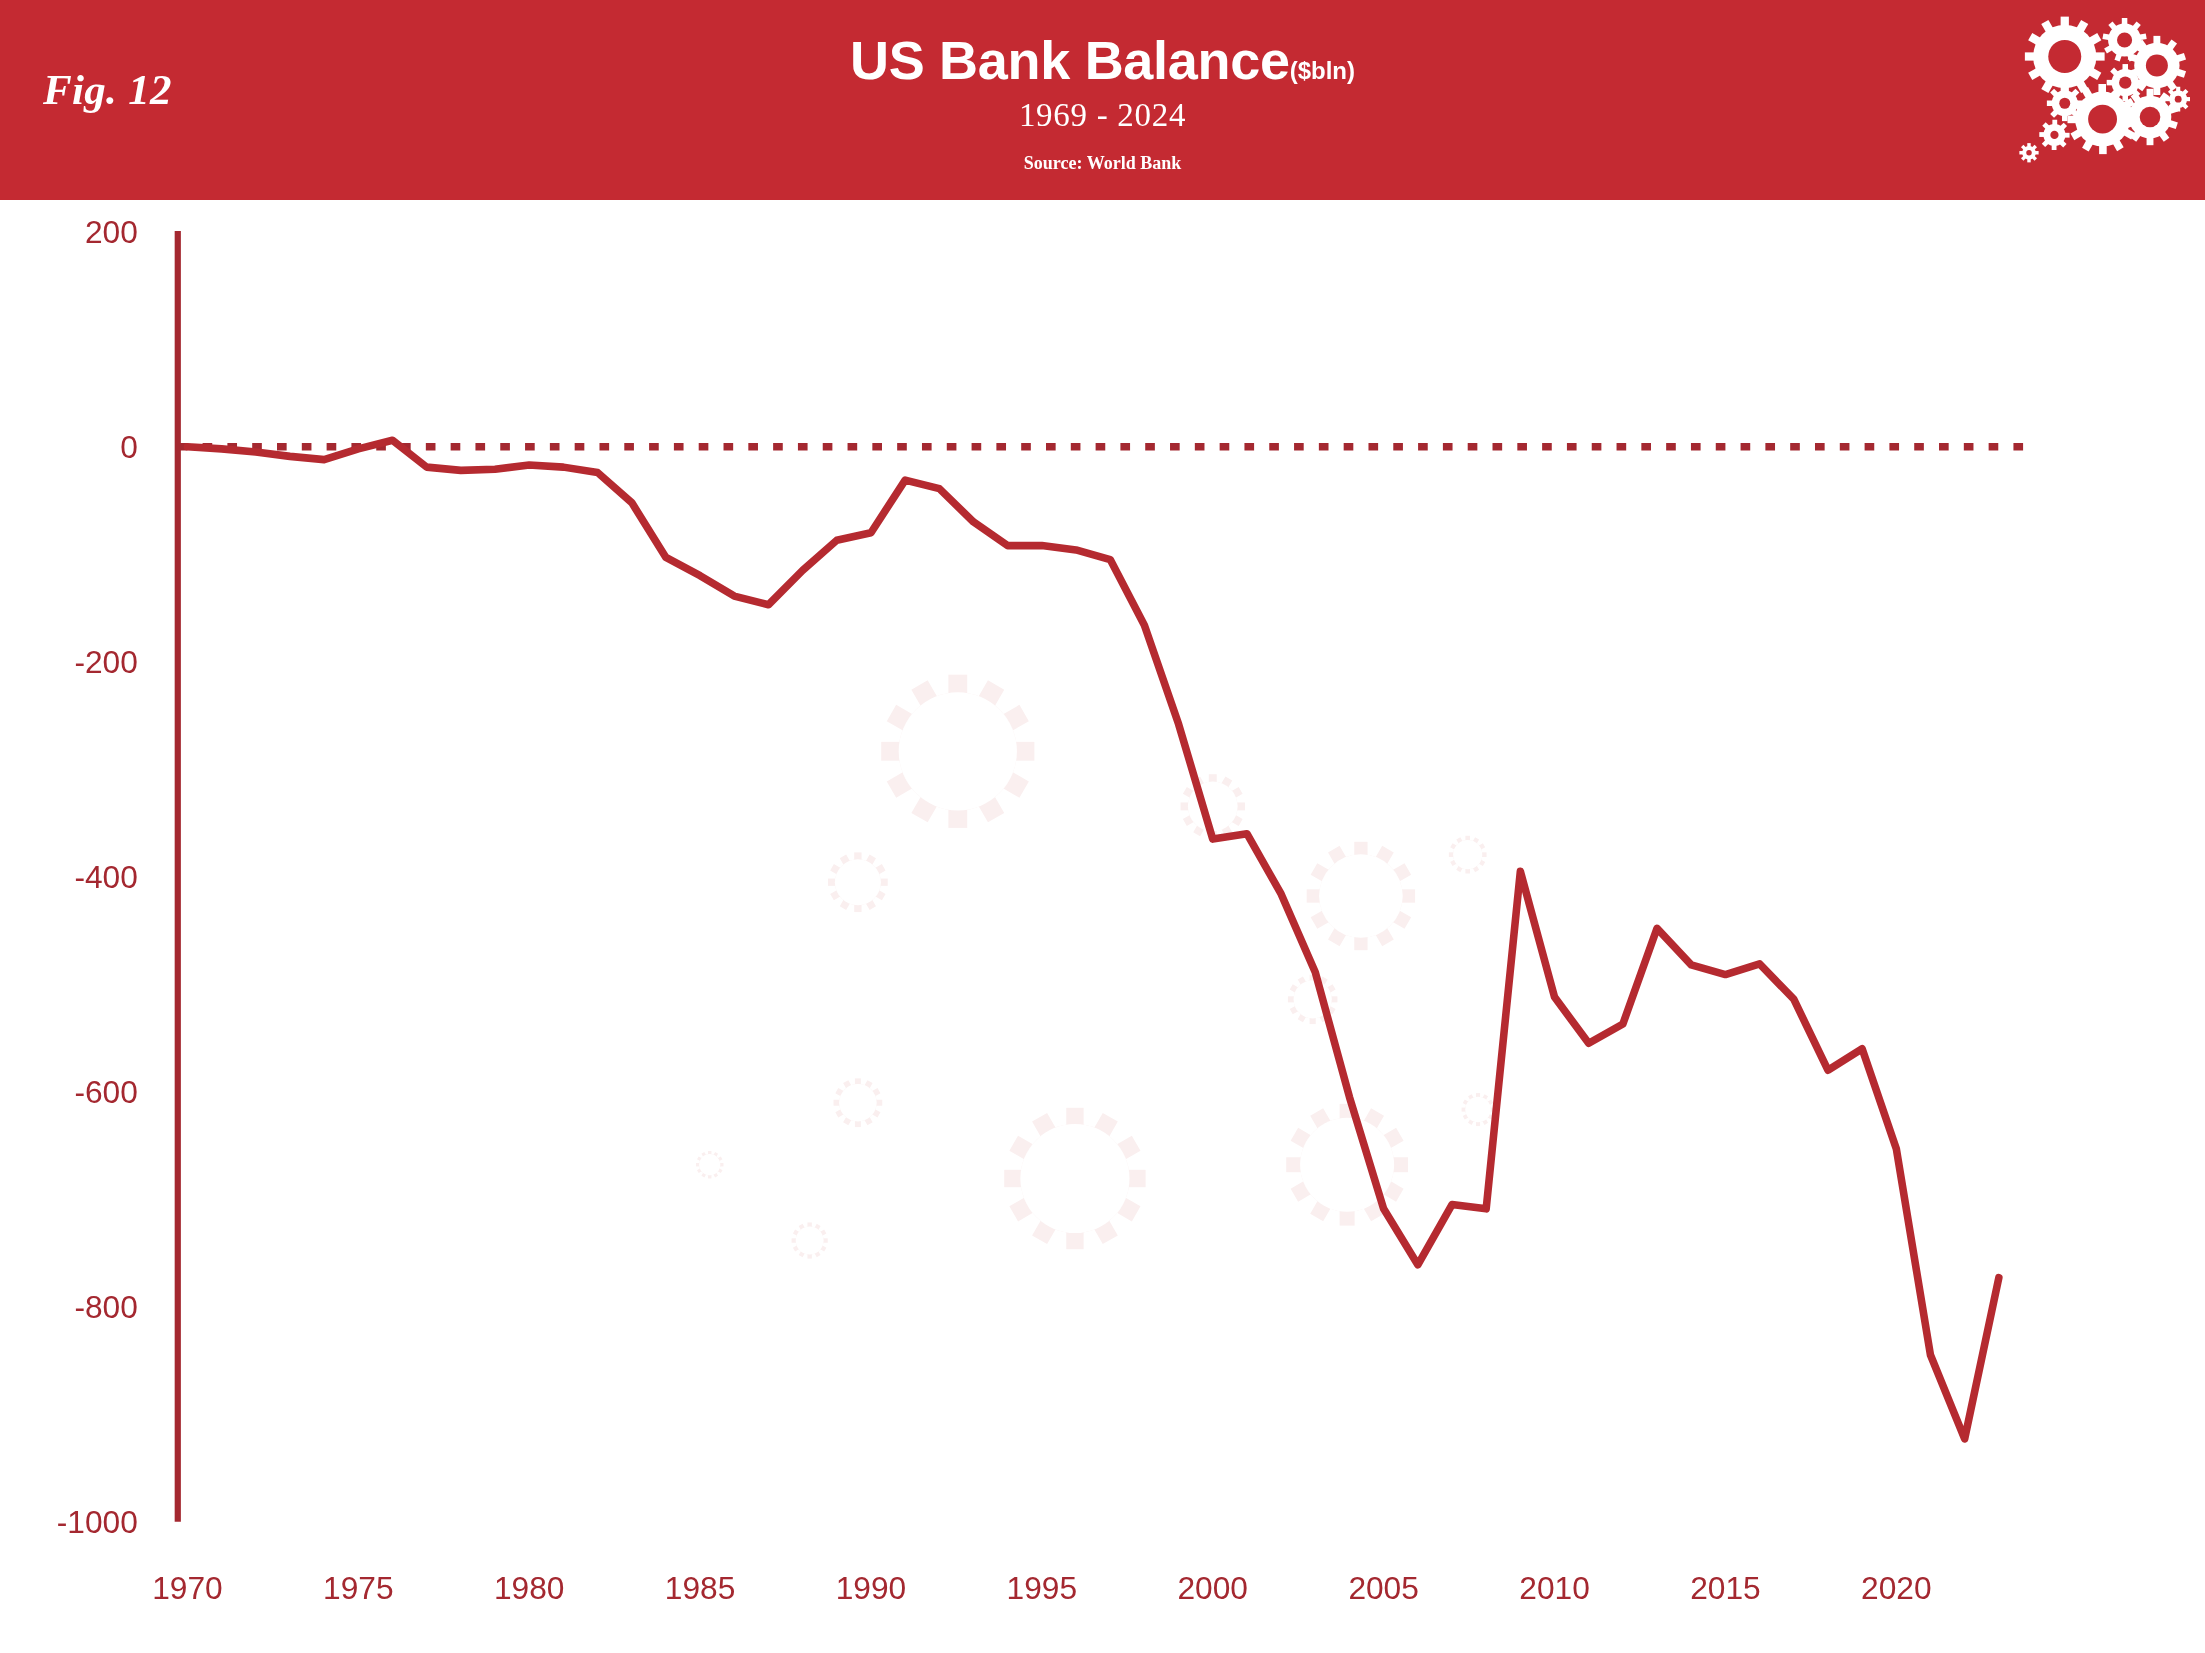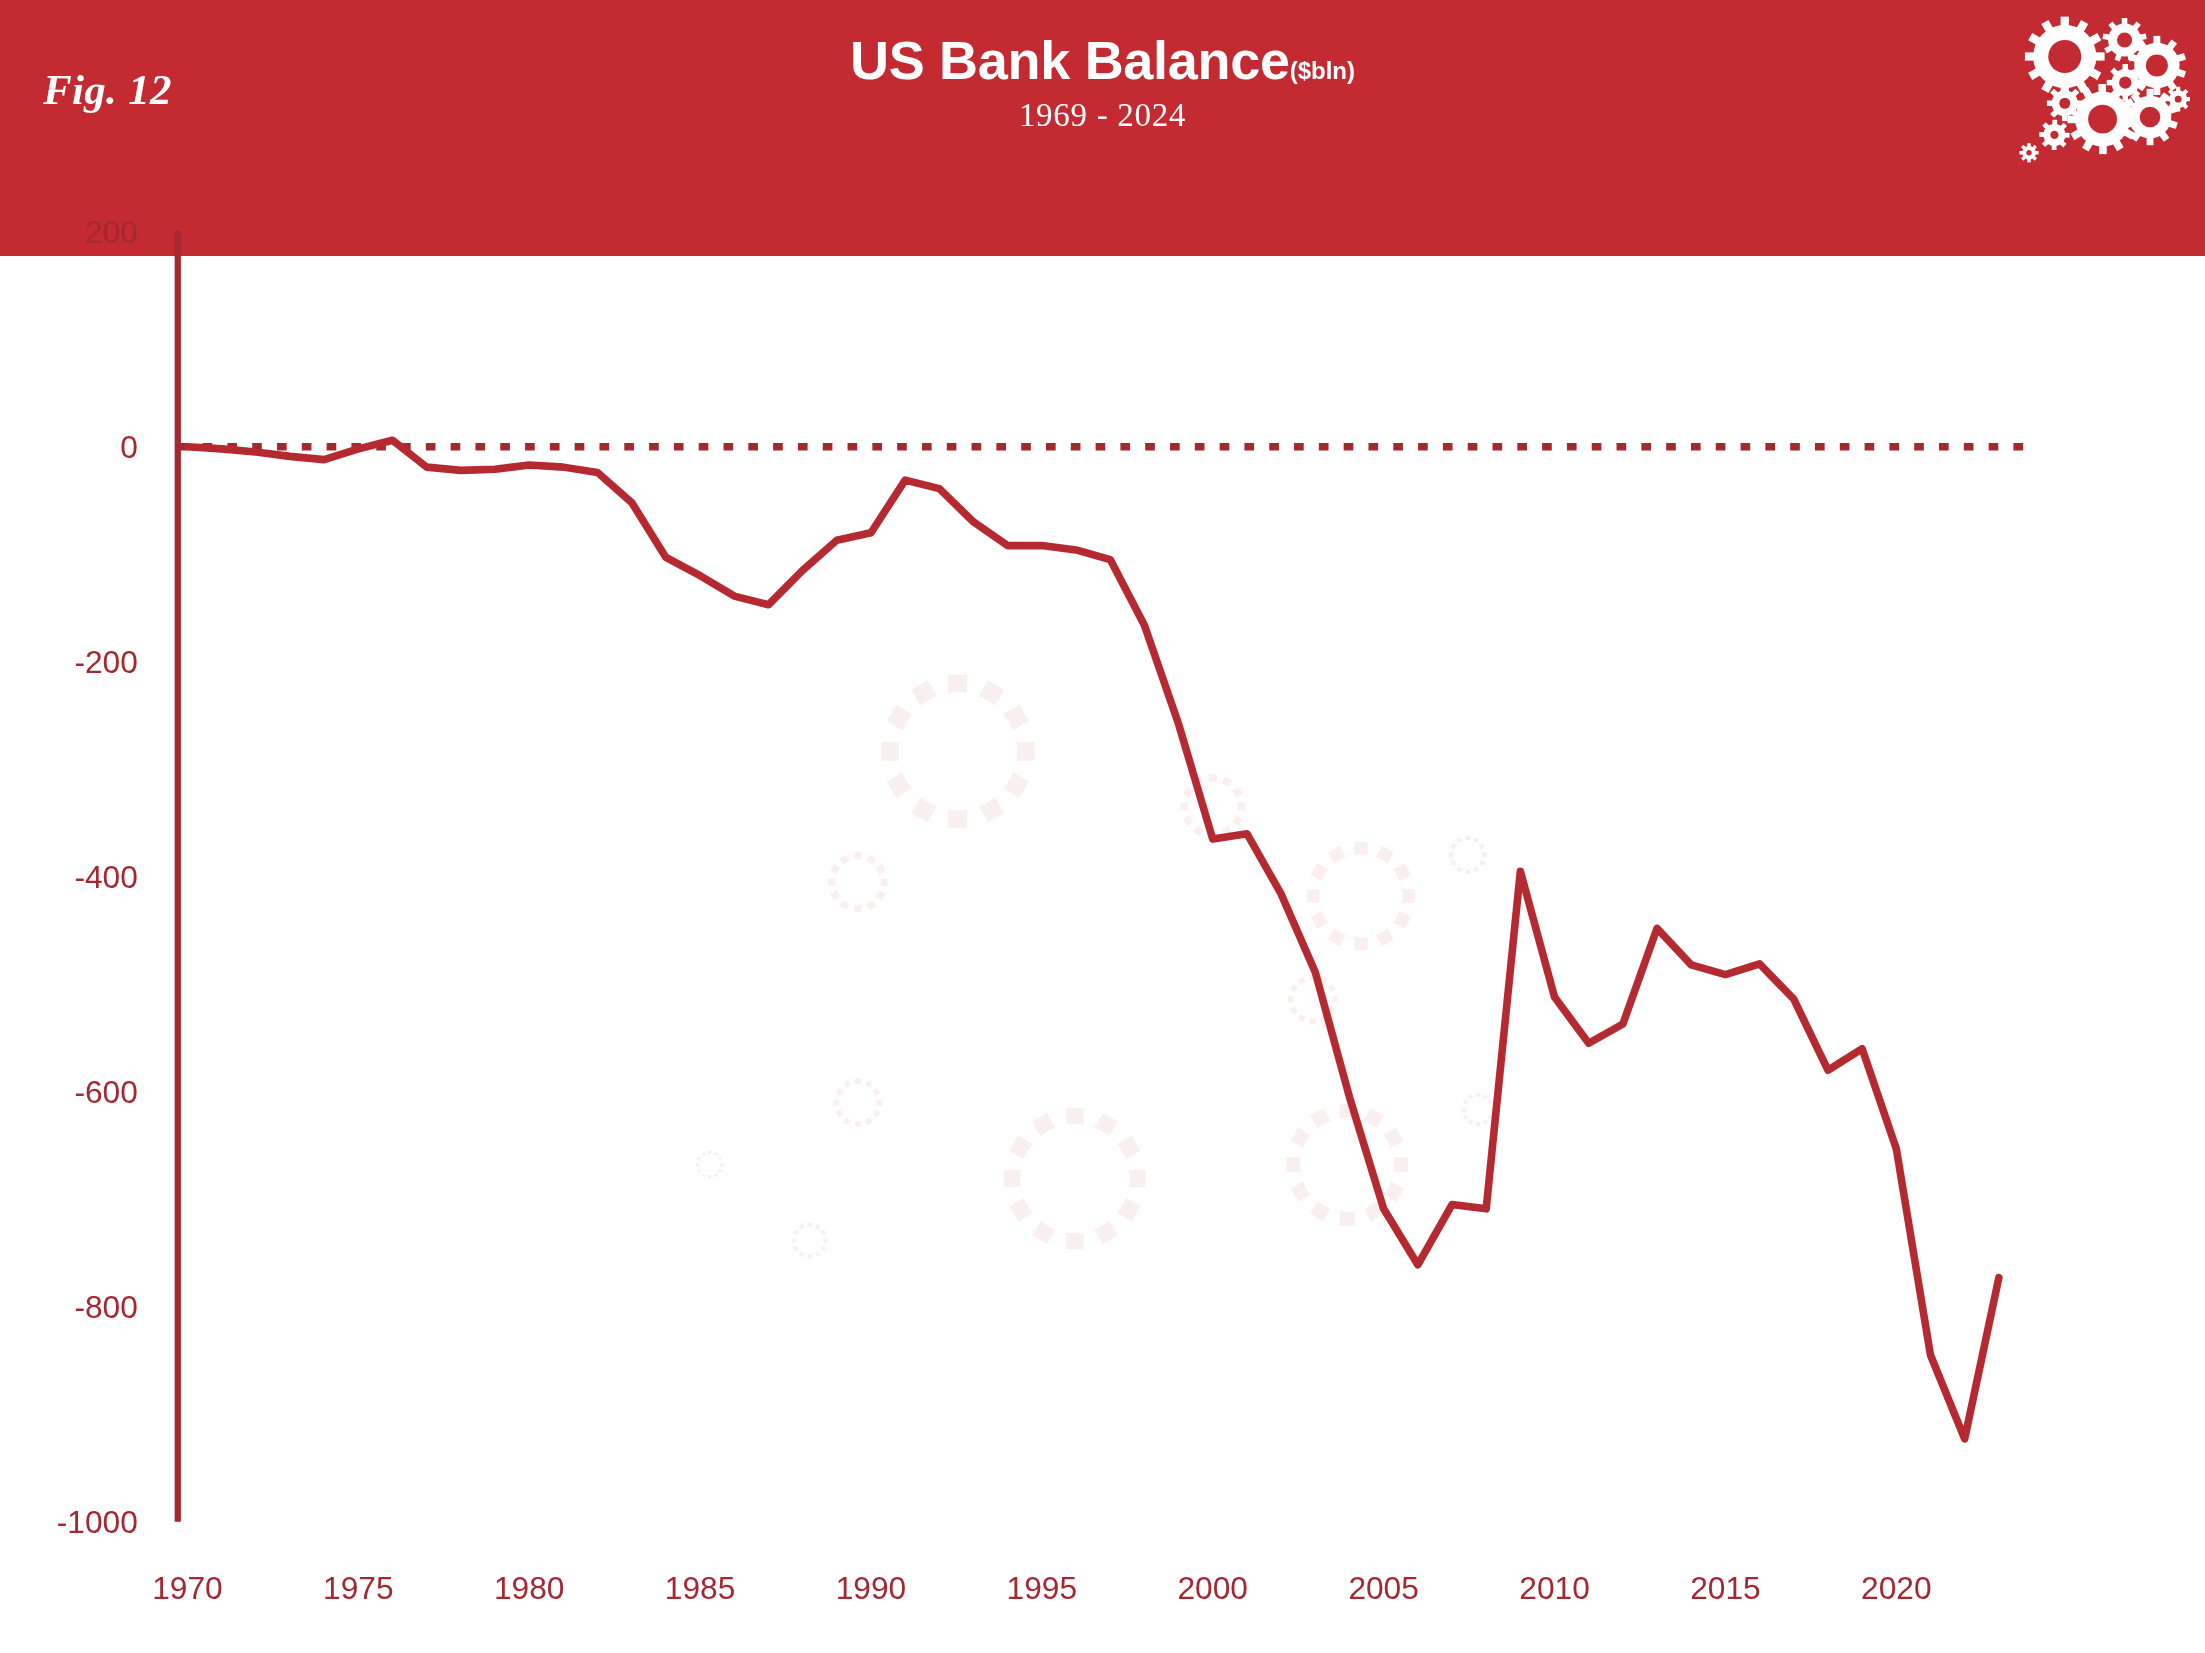--- a/index.html
+++ b/index.html
@@ -13,21 +13,21 @@
     font-family: "Liberation Sans", sans-serif;
     overflow: hidden;
     position: relative;
   }
 
   
   #header {
     position: absolute;
     left: 0; top: 0;
     width: 2205px;
-    height: 256px;
+    height: 200px;
     background: #C42A32;
     overflow: hidden;
   }
   #fig-label {
     position: absolute;
     left: 43px;
     top: 65px;
     color: #ffffff;
     font-family: "Liberation Serif", serif;
     font-style: italic;
@@ -110,20 +110,21 @@
 
 <div id="header">
 
   <div id="fig-label">Fig. 12</div>
 
   <div id="title-block">
     <div id="chart-title">
       <span>US Bank Balance</span><span class="units">($bln)</span>
     </div>
     <div id="chart-subtitle">1969 - 2024</div>
+    <div id="chart-source">Source: World Bank</div>
   </div>
 
   <svg id="logo" viewBox="0 0 260 240">
     <g fill="#ffffff">
 
       <g transform="translate(78,72)">
         <circle r="46"></circle>
         <g>
           <rect x="-6" y="-58" width="12" height="16"></rect>
           <rect x="-6" y="-58" width="12" height="16" transform="rotate(30)"></rect>

